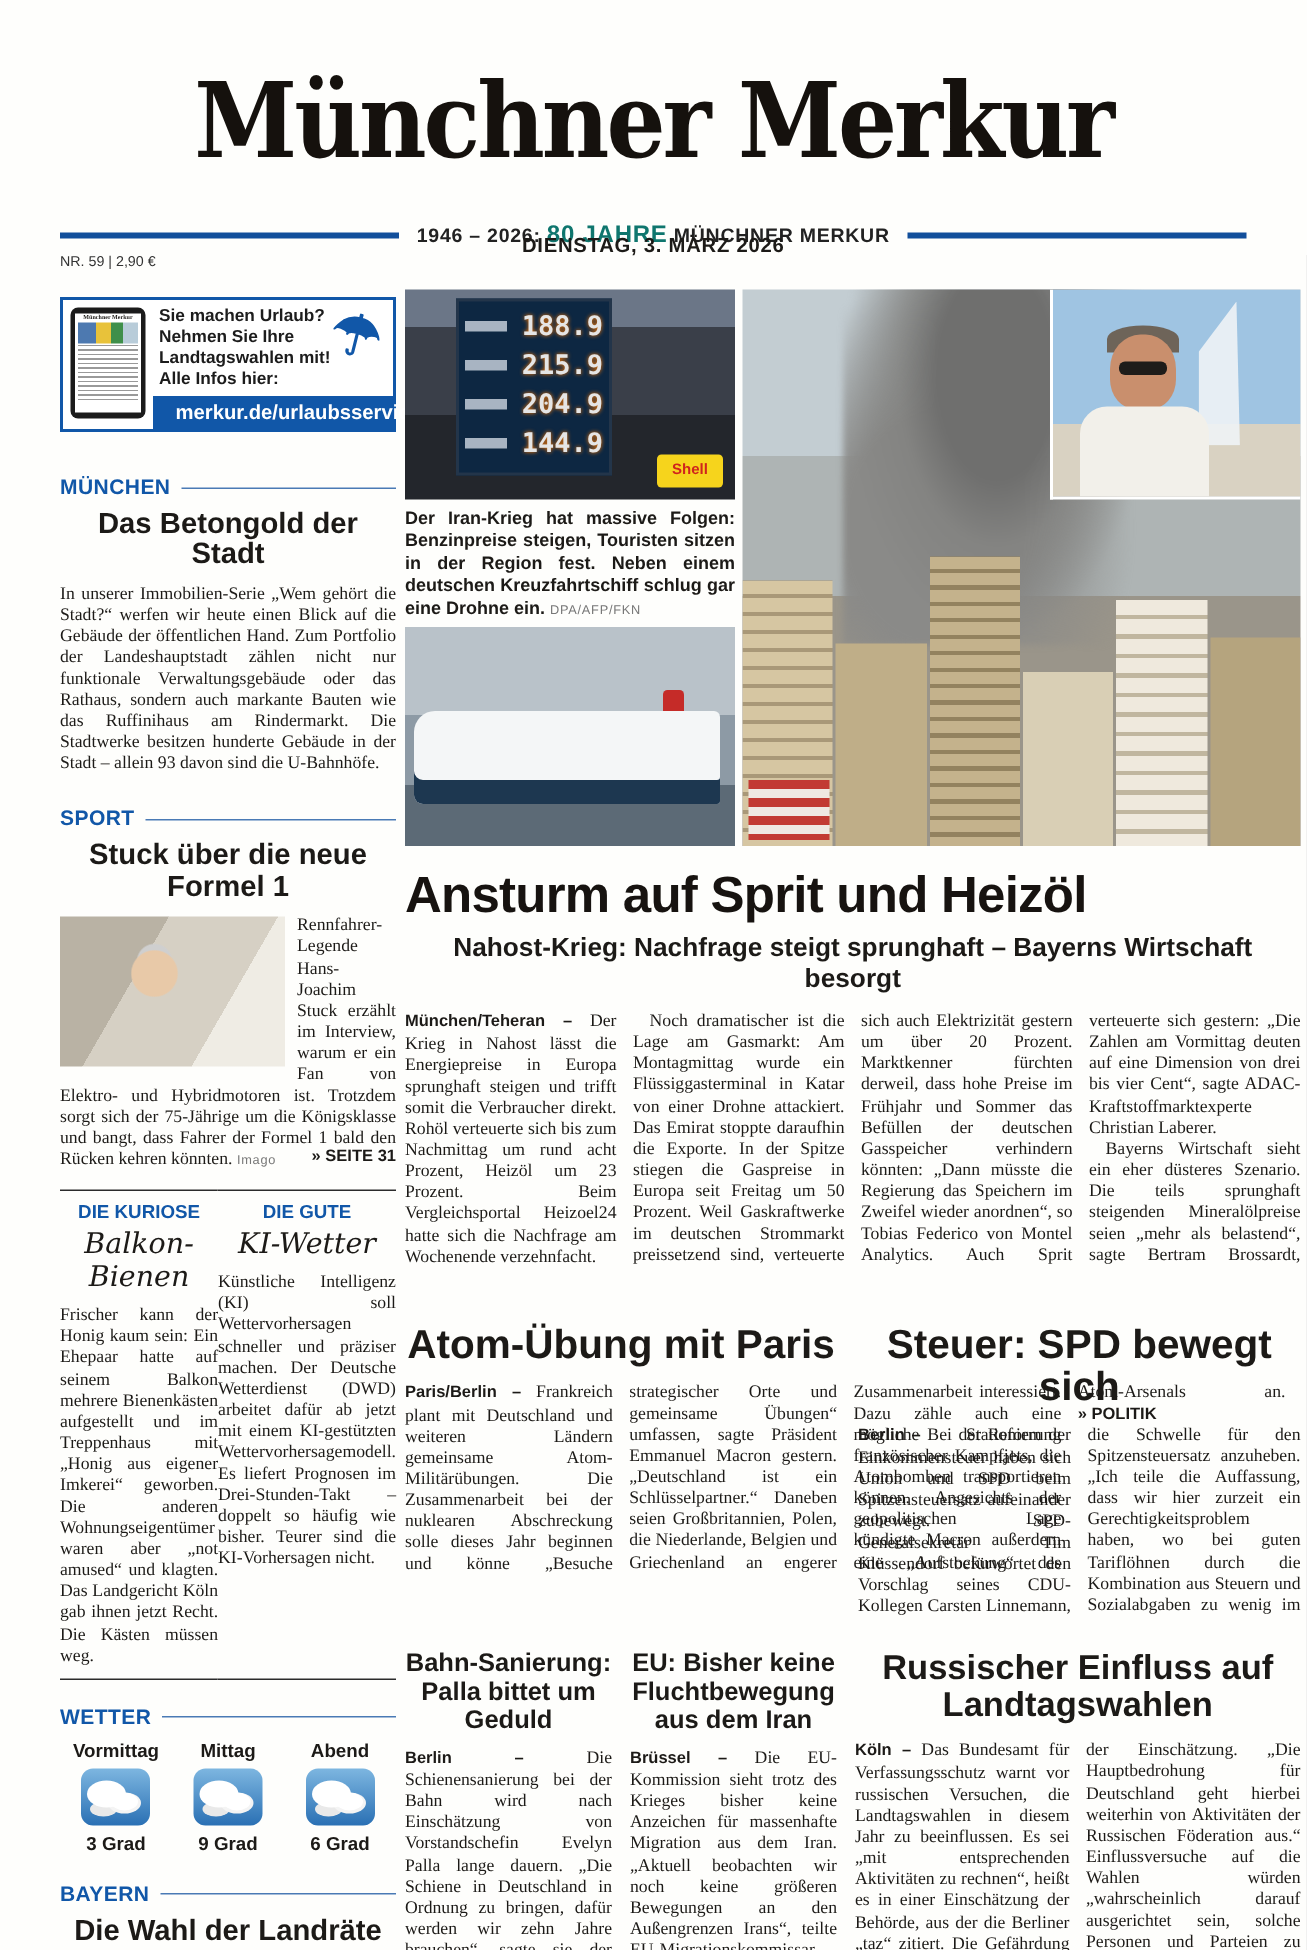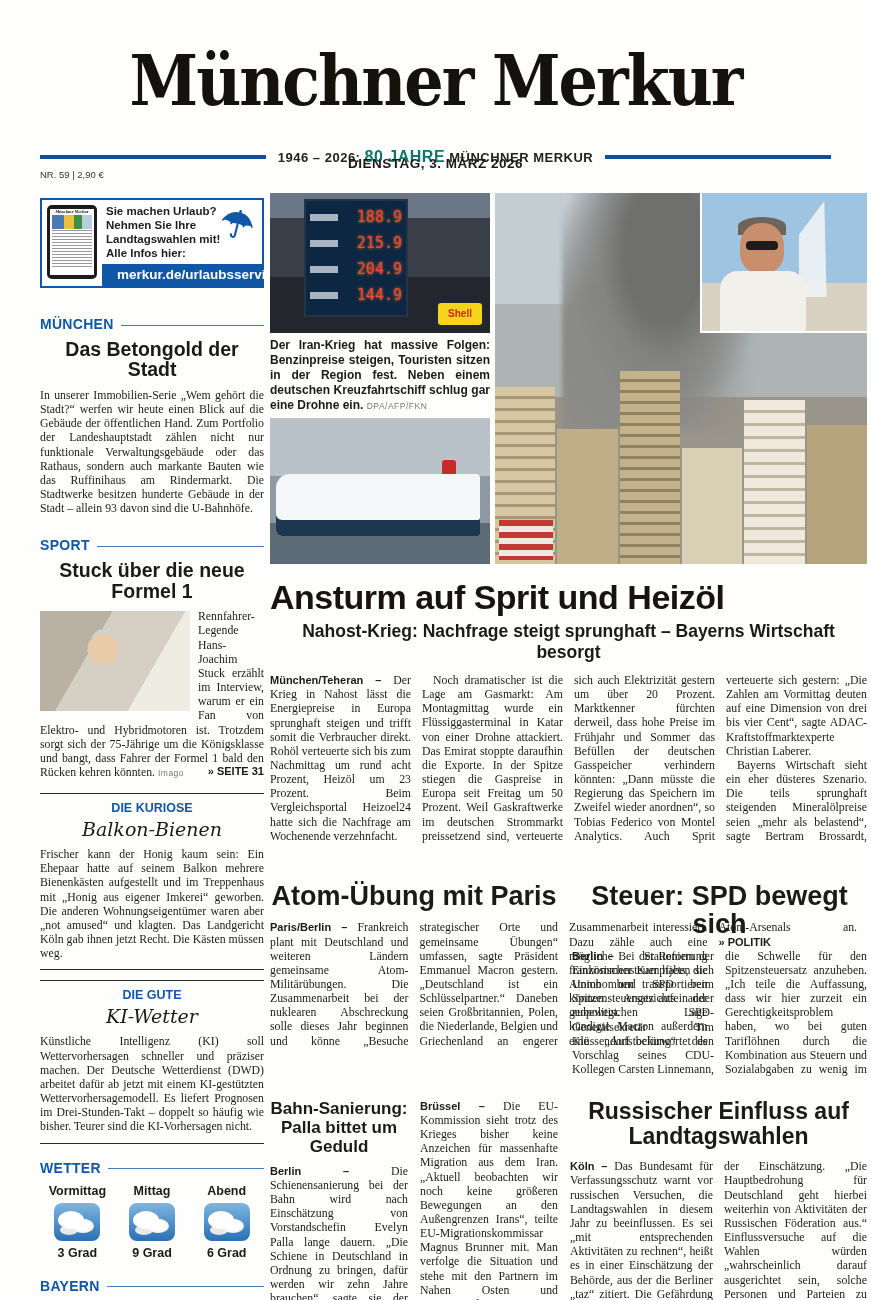--- a/index.html
+++ b/index.html
@@ -36,40 +36,40 @@
   .sec-label{font-family:"Liberation Sans",sans-serif;font-weight:bold;font-size:14px;color:#1157a8;letter-spacing:.3px;white-space:nowrap;}
   .sec-rule{flex:1;height:0;border-top:1.5px solid #4a7ab5;margin-top:2px;}
   .sb-head{font-family:"Liberation Sans",sans-serif;font-weight:bold;font-size:19.5px;text-align:center;margin:7px 0 8px;line-height:1.05;}
   .body-txt{font-size:11.8px;line-height:1.2;text-align:justify;hyphens:auto;}
   .pref{font-family:"Liberation Sans",sans-serif;font-weight:bold;font-size:11px;white-space:nowrap;}
   .credit{font-family:"Liberation Sans",sans-serif;font-size:8.5px;color:#777;letter-spacing:.5px;}
   .stuck-photo{float:left;width:150px;height:100px;margin:2px 8px 2px 0;
     background:radial-gradient(circle at 42% 38%,#e8c9a8 0 14%,rgba(0,0,0,0) 15%),
                radial-gradient(circle at 42% 30%,#cfcfcf 0 10%,rgba(0,0,0,0) 11%),
                linear-gradient(120deg,#b9b2a4 0 35%,#d6d0c4 35% 70%,#efece4 70%);}
-  .mini-cols{display:flex;gap:10px;margin-top:14px;flex-direction:column;}
+  .mini-cols{display:flex;margin-top:14px;}
   .mini-col{flex:1;border-top:1.5px solid #2b2b2b;border-bottom:1.5px solid #2b2b2b;padding:7px 0 9px;}
   .mini-label{font-family:"Liberation Sans",sans-serif;font-weight:bold;font-size:12.5px;color:#1157a8;text-align:center;}
   .mini-head{font-family:"DejaVu Serif",serif;font-style:italic;font-size:19px;text-align:center;margin:3px 0 7px;}
   .wetter-grid{display:flex;margin-top:8px;text-align:center;}
   .wetter-cell{flex:1;font-family:"Liberation Sans",sans-serif;font-weight:bold;font-size:12.5px;}
   .w-icon{width:46px;height:38px;margin:5px auto;border-radius:8px;position:relative;
     background:linear-gradient(#7db6e0,#2a70b4);overflow:hidden;}
   .w-icon:before,.w-icon:after{content:"";position:absolute;background:#fff;border-radius:50%;}
   .w-icon:before{width:26px;height:18px;left:4px;top:8px;box-shadow:12px 6px 0 -2px #f4f4f4,-2px 10px 0 -4px #e9e9e9;}
   .w-icon:after{width:18px;height:12px;left:20px;top:16px;}
   
   .main{position:absolute;left:270px;top:193px;width:597px;}
   .photo-row{display:flex;gap:5px;}
   .photo-left{width:220px;flex:none;}
   .photo-gas{height:140px;position:relative;background:linear-gradient(#6b7687 0 18%,#3a3f49 18% 60%,#23262c 60%);overflow:hidden;}
   .price-board{position:absolute;left:34px;top:6px;width:104px;height:118px;background:#0d2742;border:2px solid #23354a;padding:3px 4px;box-sizing:border-box;}
   .price-row{display:flex;justify-content:space-between;align-items:center;height:26px;}
   .price-label{width:28px;height:7px;background:#cfd8e2;opacity:.8;}
-  .price-val{font-family:"DejaVu Sans Mono",monospace;font-weight:normal;font-size:15px;color:#ef4444;text-shadow:0 0 3px #ff7b00;}
+  .price-val{font-family:"DejaVu Sans Mono",monospace;font-weight:bold;font-size:18px;color:#e5e5e5;text-shadow:0 0 3px #ff7b00;}
   .shell-sign{position:absolute;right:8px;bottom:8px;width:44px;height:22px;background:#f6d41c;border-radius:3px;
     color:#d0241d;font-family:"Liberation Sans",sans-serif;font-weight:bold;font-size:10px;text-align:center;line-height:22px;}
   .caption{margin:5px 0;font-family:"Liberation Sans",sans-serif;font-weight:bold;font-size:12px;line-height:1.25;text-align:justify;}
   .caption .credit{font-weight:normal;}
   .photo-ship{height:146px;position:relative;background:linear-gradient(#b9c2c9 0 40%,#8d9aa5 40% 72%,#5c6a76 72%);overflow:hidden;}
   .ship-hull{position:absolute;left:6px;right:10px;bottom:28px;height:62px;background:#f4f6f7;border-radius:14px 4px 2px 6px;
     box-shadow:inset 0 -16px 0 #1d3750;}
   .ship-decks{position:absolute;left:16px;right:24px;bottom:58px;height:26px;
     background:repeating-linear-gradient(#eef1f3 0 4px,#9fb0bd 4px 6px);border-radius:10px 2px 0 0;}
   .ship-funnel{position:absolute;right:34px;bottom:88px;width:14px;height:16px;background:#c52b28;border-radius:3px 3px 0 0;}
@@ -299,20 +299,21 @@
 
     <div class="bottom-row">
       <div style="width:138px;">
         <h4>Bahn-Sanierung: Palla bittet um Geduld</h4>
         <div class="art-cols">
           <p><b class="dl">Berlin –</b> <span>Die Schienensanierung bei der Bahn wird nach Einschätzung von Vorstandschefin Evelyn Palla lange dauern. „Die Schiene in Deutschland in Ordnung zu bringen, dafür werden wir zehn Jahre brauchen“, sagte sie der Deutschen Presse-Agentur. Zwar stelle der Bund so viel Geld bereit wie nie zuvor, trotzdem brauche es Geduld. Zugleich betonte sie, es müsse „jetzt sofort auch ganz konkret bei den Kundinnen und Kunden ankommen, dass sich bei der Bahn etwas zum Positiven ändert“. Deswegen setze man Sofortprogramme für mehr Sauberkeit und Sicherheit am Bahnhof, für Komfort und eine bessere Information um.</span>
              </p>
         </div>
       </div>
       <div style="width:138px;">
+        <h4>EU: Bisher keine Fluchtbewegung aus dem Iran</h4>
         <div class="art-cols">
           <p><b class="dl">Brüssel –</b> <span>Die EU-Kommission sieht trotz des Krieges bisher keine Anzeichen für massenhafte Migration aus dem Iran. „Aktuell beobachten wir noch keine größeren Bewegungen an den Außengrenzen Irans“, teilte EU-Migrationskommissar Magnus Brunner mit. Man verfolge die Situation und stehe mit den Partnern im Nahen Osten und internationalen Organisationen im Austausch. Zudem verwies er auf die europäische Asylreform, die im Juni in Kraft tritt. Sie enthalte einen Krisenmechanismus, mit dem „Europa vorbereitet ist und rasch handeln kann“. Der Mechanismus sieht bei Massenankünften eine verstärkte Zusammenarbeit vor.</span></p>
         </div>
       </div>
       <div style="flex:1;">
         <h3>Russischer Einfluss auf Landtagswahlen</h3>
         <div class="art-cols cols2" style="height:272px;">
           <p><b class="dl">Köln –</b> <span>Das Bundesamt für Verfassungsschutz warnt vor russischen Versuchen, die Landtagswahlen in diesem Jahr zu beeinflussen. Es sei „mit entsprechenden Aktivitäten zu rechnen“, heißt es in einer Einschätzung der Behörde, aus der die Berliner „taz“ zitiert. Die Gefährdung „durch unzulässige ausländische Einflussnahme und Informationsmanipulation“ nehme man „sehr ernst“.</span></p>
           <p>Seit mehreren Jahren seien Wahlen Ziel von Manipulationsversuchen fremder Staaten, heißt es in der Einschätzung. „Die Hauptbedrohung für Deutschland geht hierbei weiterhin von Aktivitäten der Russischen Föderation aus.“ Einflussversuche auf die Wahlen würden „wahrscheinlich darauf ausgerichtet sein, solche Personen und Parteien zu unterstützen, die offizielle russische Positionen befürworten oder Narrative im Sinne der russischen Staatsführung verbreiten“.</p>
           <p>Namen werden laut „taz“ in der Einschätzung nicht genannt. Der AfD-Spitzenkandidat zur Landtagswahl in Baden-Württemberg, Markus Frohnmaier, hatte jedoch zuletzt erklärt, er würde als Ministerpräsident in den ersten 100 Tagen seiner Amtszeit nach Russland reisen, um die wirtschaftlichen Beziehungen „wiederzubeleben“. In Baden-Württemberg wird schon am Sonntag gewählt, Rheinland-Pfalz folgt am 22. März.</p>

